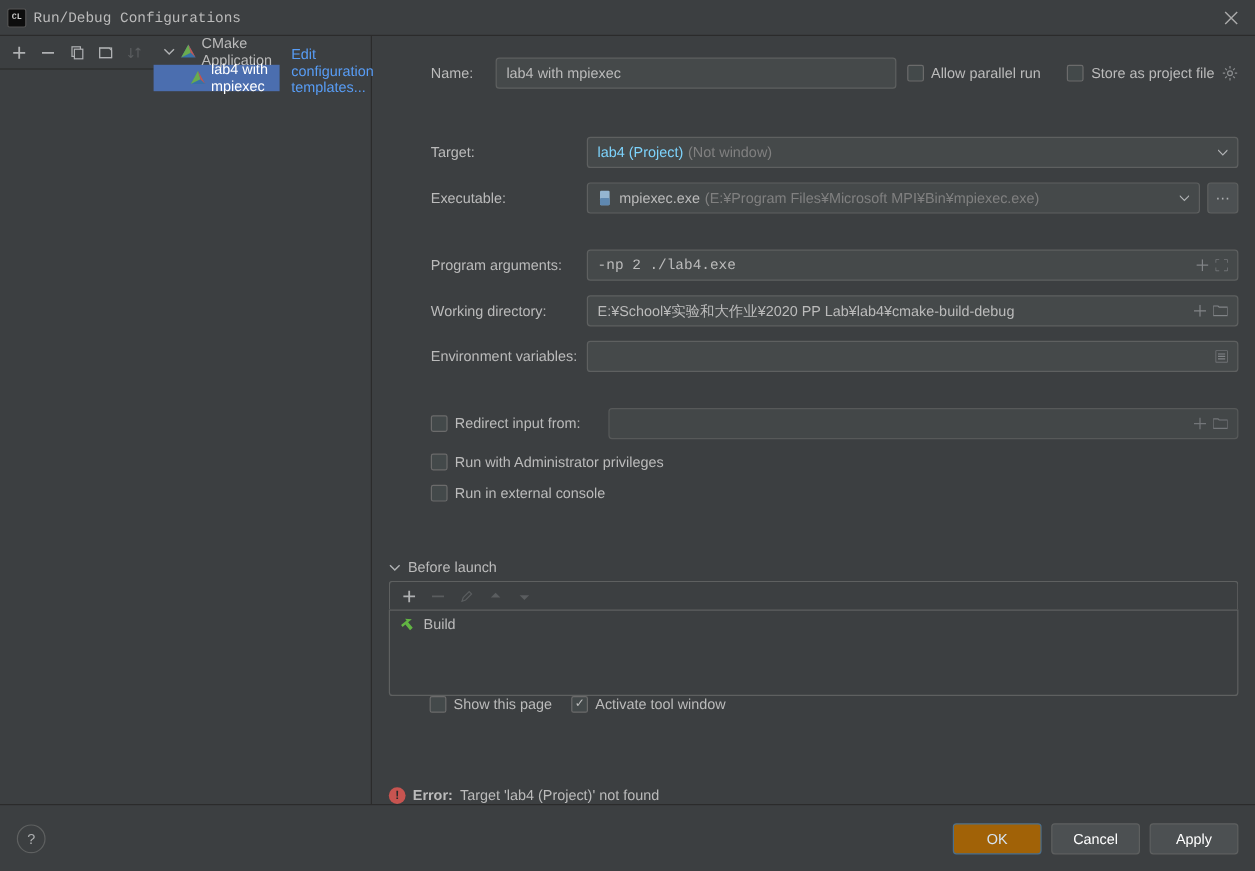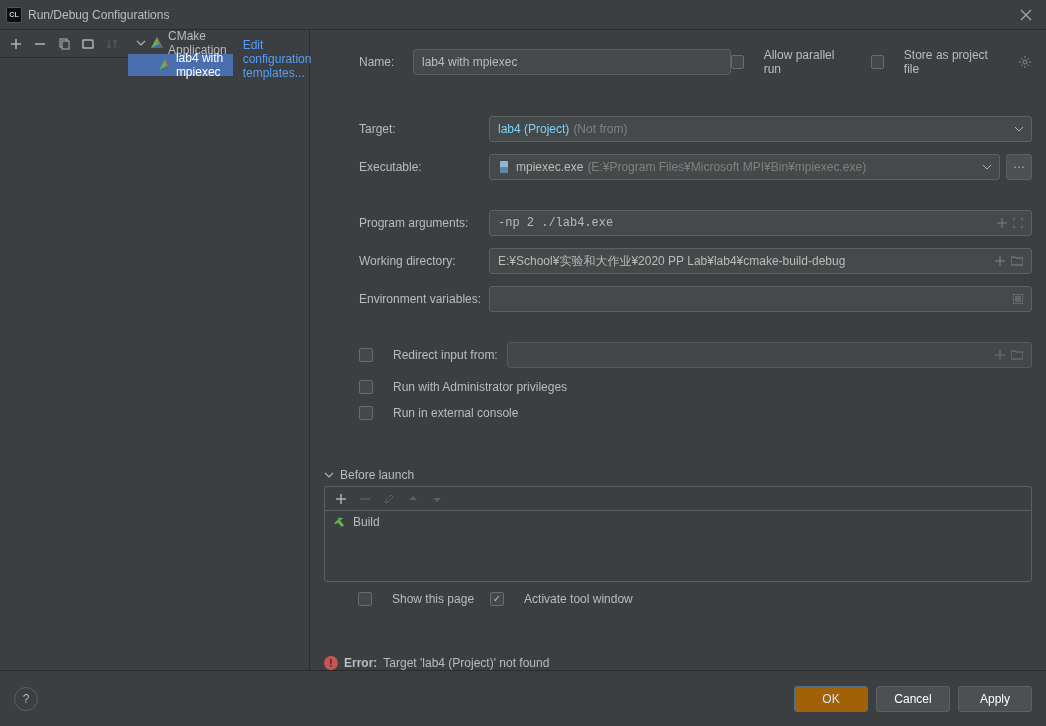--- a/index.html
+++ b/index.html
@@ -12,20 +12,21 @@
     color: #bbbbbb;
     overflow: hidden;
   }
   .titlebar {
     height: 30px;
     background: #3c3f41;
     border-bottom: 1px solid #2b2b2b;
     display: flex;
     align-items: center;
     padding: 0 6px;
+    font-family: Liberation Mono, monospace;
   }
   .titlebar .app-icon {
     width: 16px; height: 16px;
     background: #0d0d0d;
     border: 1px solid #555;
     border-radius: 2px;
     display:flex;align-items:center;justify-content:center;
     font-size:7px; font-weight:bold; color:#ccc;
     margin-right: 6px;
   }
@@ -75,21 +76,21 @@
     border:1px solid #5e6060;
     border-radius:3px;
     color:#bbbbbb;
     padding: 0 8px;
     font-family:inherit;
     font-size:12px;
     outline:none;
   }
   .input-like { display:flex; align-items:center; }
   .name-input { width: 334px; }
-  .checkbox-row { display:flex; align-items:center; gap:20px;}
+  .checkbox-row { display:flex; align-items:flex-start; gap:6px;}
   .cbox {
     width:14px;height:14px;border:1px solid #6b6b6b;border-radius:2px;background:#43494a;
     display:inline-flex;align-items:center;justify-content:center;
   }
   .cbox.checked::after { content:'✓'; color:#bbbbbb; font-size:10px; line-height:1;}
   .top-right-opts { display:flex; gap:22px; align-items:center; margin-left:auto;}
   .gear { color:#8a8d8f;}
   .combo {
     flex:1;
     height:26px;
@@ -125,21 +126,21 @@
     border-radius:3px 3px 0 0;
     display:flex;align-items:center;gap:8px;padding:0 8px;
   }
   .bl-list {
     height:72px;
     border:1px solid #5e6060;
     border-radius:0 0 3px 3px;
   }
   .bl-item { display:flex; align-items:center; gap:6px; padding:4px 8px;}
   .hammer { color:#62b543;}
-  .bottom-checks { display:flex; gap:16px; margin-top:10px; margin-left:2px;padding-left:32px;}
+  .bottom-checks { display:flex; gap:16px; margin-left:2px;padding-left:32px;}
   .error-row {
     display:flex;align-items:center;gap:6px;
     position:absolute; left:14px; bottom:0px;
   }
   .err-icon {
     width:14px;height:14px;border-radius:50%;background:#c75450;color:#2b2b2b;
     display:flex;align-items:center;justify-content:center;font-size:10px;font-weight:bold;
     flex-shrink:0;
   }
   .err-label{font-weight:bold;color:#bbbbbb;}
@@ -262,21 +263,21 @@
         </div>
       </div>
     </div>
 
     <div class="gap-big"></div>
 
     <div class="row">
       <span class="label">Target:</span>
       <div class="combo">
         <span class="target-name">lab4 (Project)</span>
-        <span class="target-notfound">(Not from)</span>
+        <span class="target-notfound">(Not window)</span>
         <span class="caret">
           <svg width="8" height="8">
               <path d="M0 2 L4 6 L8 2" fill="none" stroke="#afb1b3"></path>
             </svg>
         </span>
       </div>
     </div>
 
     <div class="row">
       <span class="label">Executable:</span>

